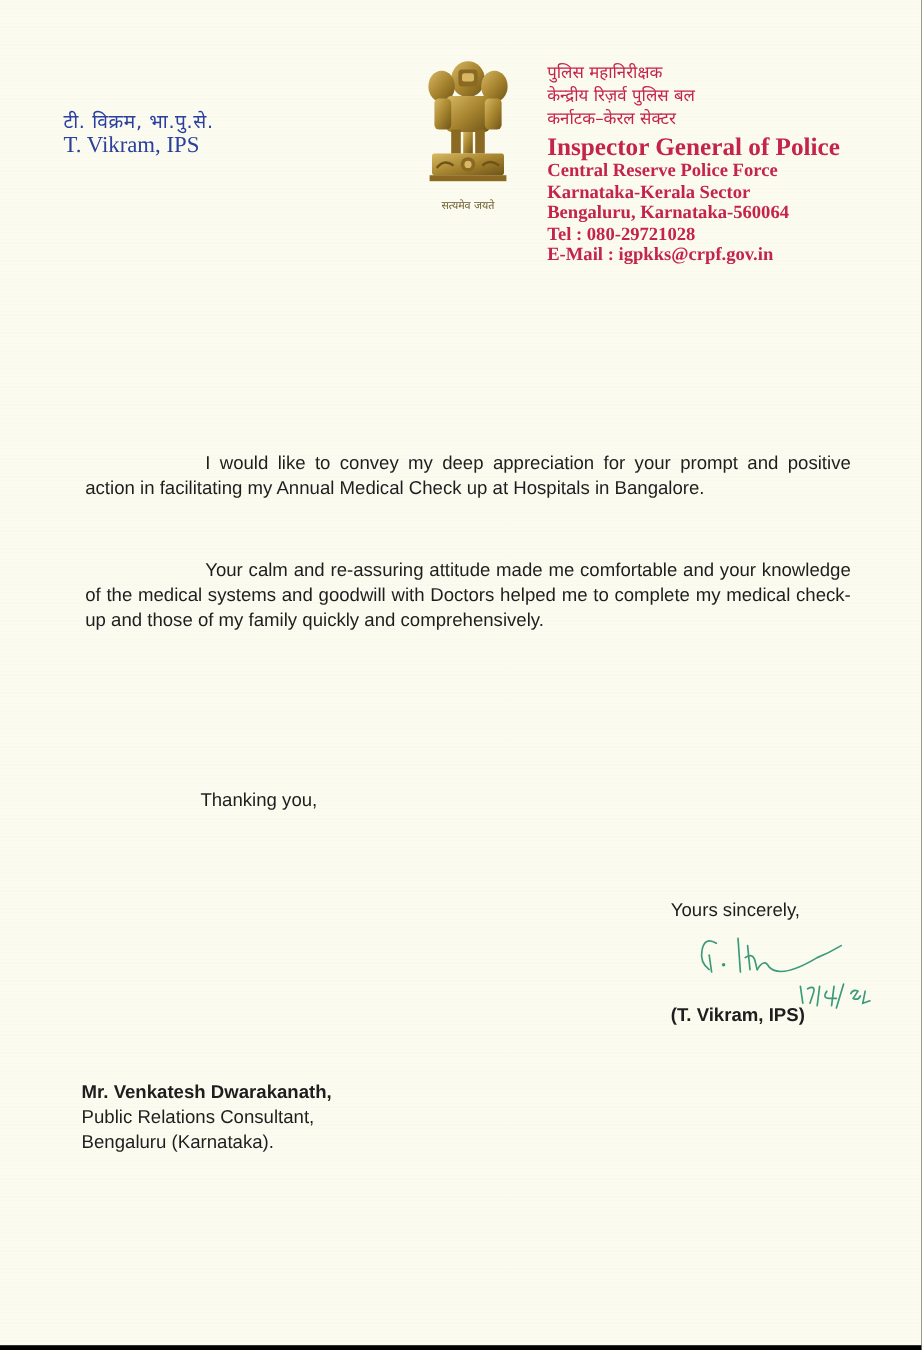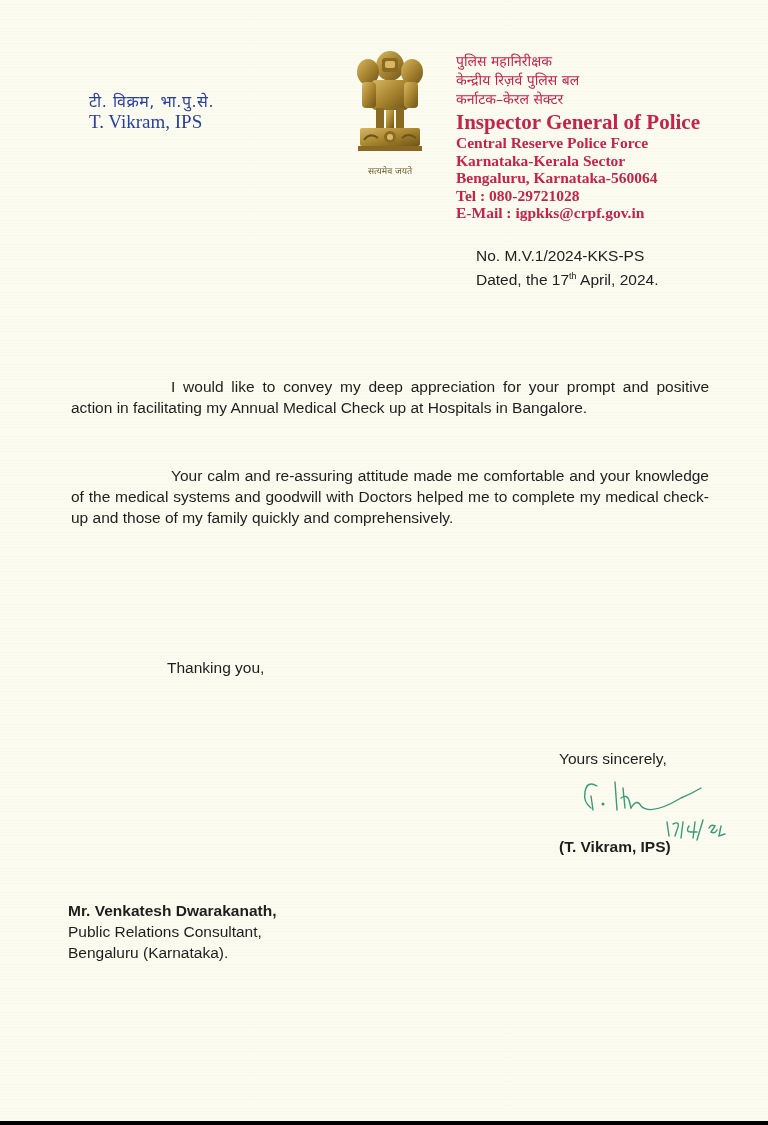--- a/index.html
+++ b/index.html
@@ -23,21 +23,20 @@
         repeating-linear-gradient(0deg, rgba(0,0,0,0.008) 0px, rgba(0,0,0,0.008) 1px, transparent 1px, transparent 3px);
     }
     .sender-name {
       position: absolute;
       left: 53px;
       top: 92px;
       color: #2a3f9e;
       font-family: "Liberation Serif", serif;
       font-size: 18px;
       line-height: 20px;
-      margin-left: 36px;
     }
     .sender-name .hi { font-family: "DejaVu Sans", sans-serif; font-size: 16px; letter-spacing: 0.5px; }
     .sender-name .en { font-family: "Liberation Serif", serif; font-size: 19px; }
 
     .emblem {
       position: absolute;
       left: 350px;
       top: 48px;
       width: 80px;
       height: 132px;
@@ -203,24 +202,20 @@
     <div class="hi">केन्द्रीय रिज़र्व पुलिस बल</div>
     <div class="hi">कर्नाटक–केरल सेक्टर</div>
     <div class="title">Inspector General of Police</div>
     <div class="line">Central Reserve Police Force</div>
     <div class="line">Karnataka-Kerala Sector</div>
     <div class="line">Bengaluru, Karnataka-560064</div>
     <div class="contact">Tel : 080-29721028</div>
     <div class="contact">E-Mail : igpkks@crpf.gov.in</div>
   </div>
 
-  <div class="ref">
-    <div>No. M.V.1/2024-KKS-PS</div>
-    <div><span>Dated, the  17</span><sup>th</sup><span> April, 2024.</span></div>
-  </div>
 
   <div class="body-text para1 indent">I would like to convey my deep appreciation for your prompt and positive action in facilitating my Annual Medical Check up at Hospitals in Bangalore.</div>
   <div class="body-text para2 indent">Your calm and re-assuring attitude made me comfortable and your knowledge of the medical systems and goodwill with Doctors helped me to complete my medical check-up and those of my family quickly and comprehensively.</div>
   <div class="thanking">Thanking you,</div>
 
   <div class="closing">Yours sincerely,</div>
 
   <div class="signature">
     <svg width="170" height="80" viewBox="0 0 170 80">
       <g stroke="#3a9a7a" stroke-width="1.4" fill="none" stroke-linecap="round">

